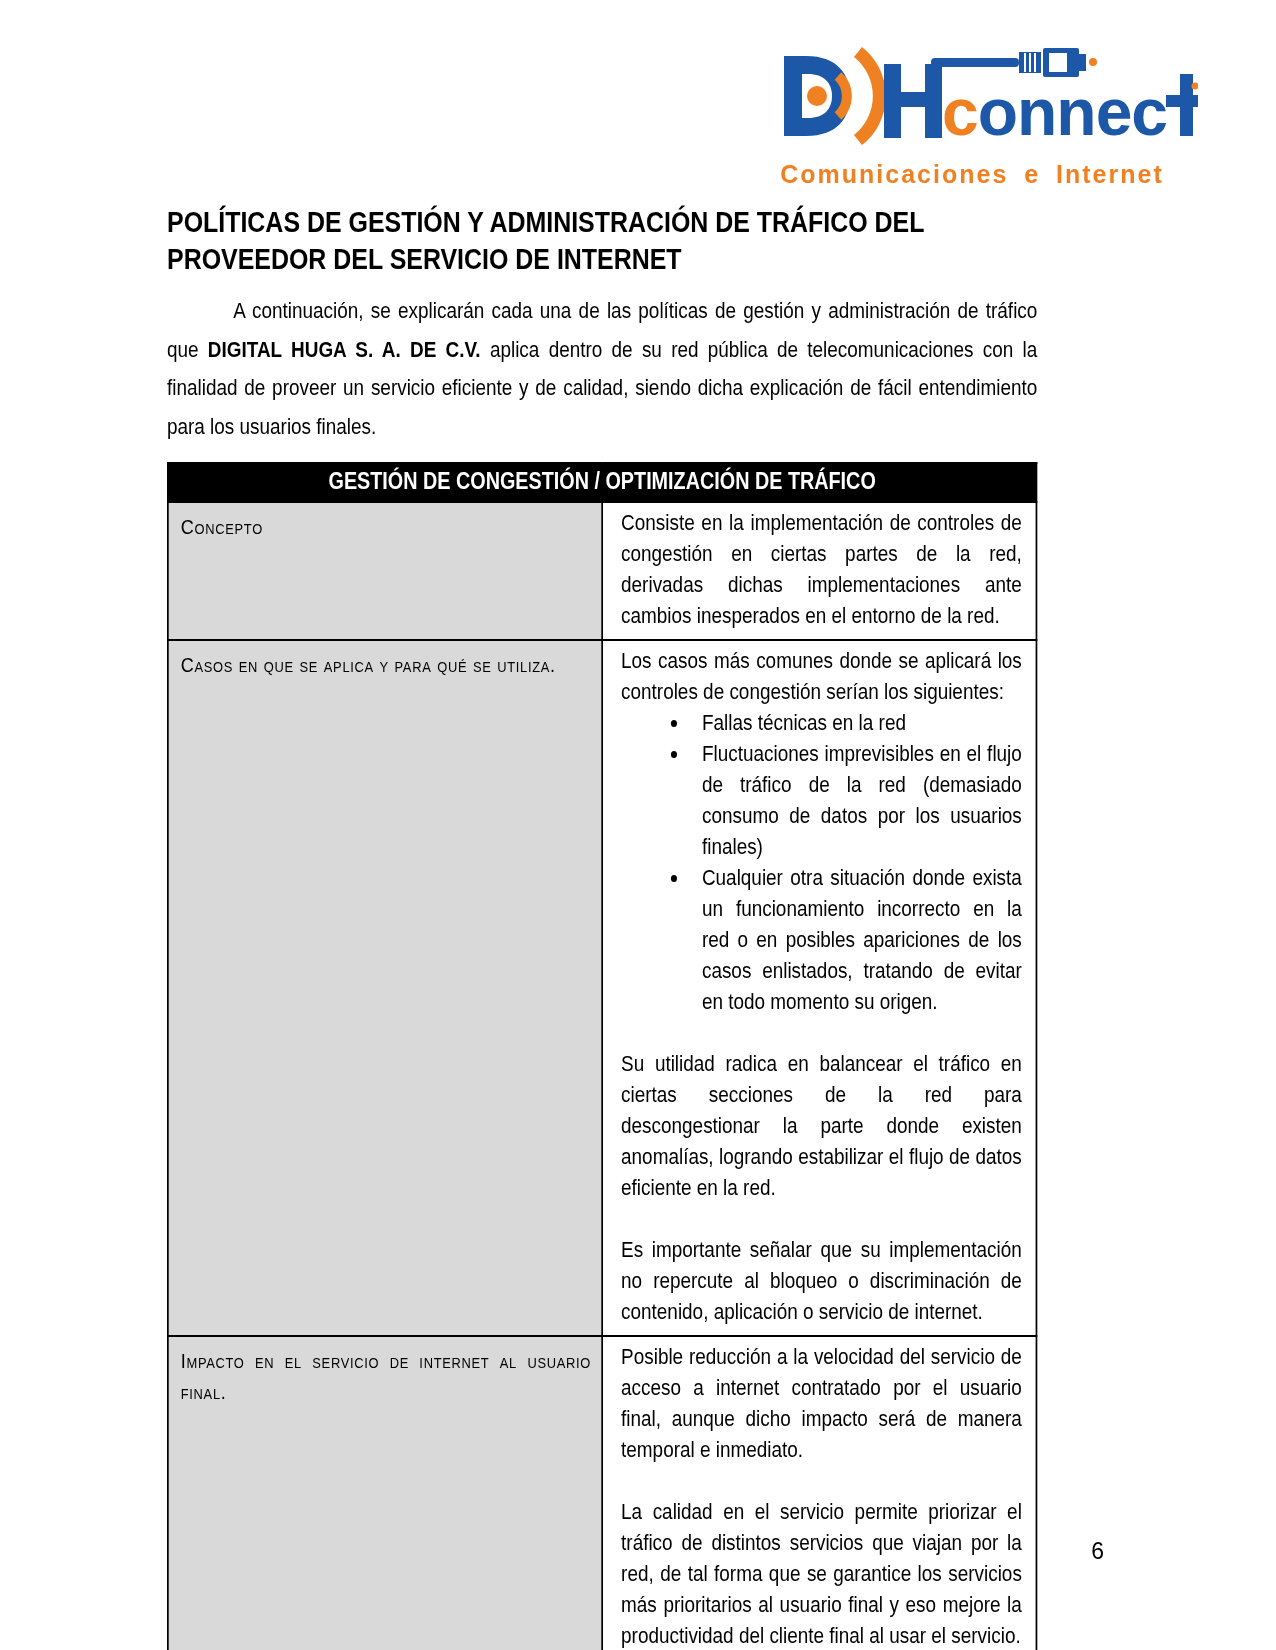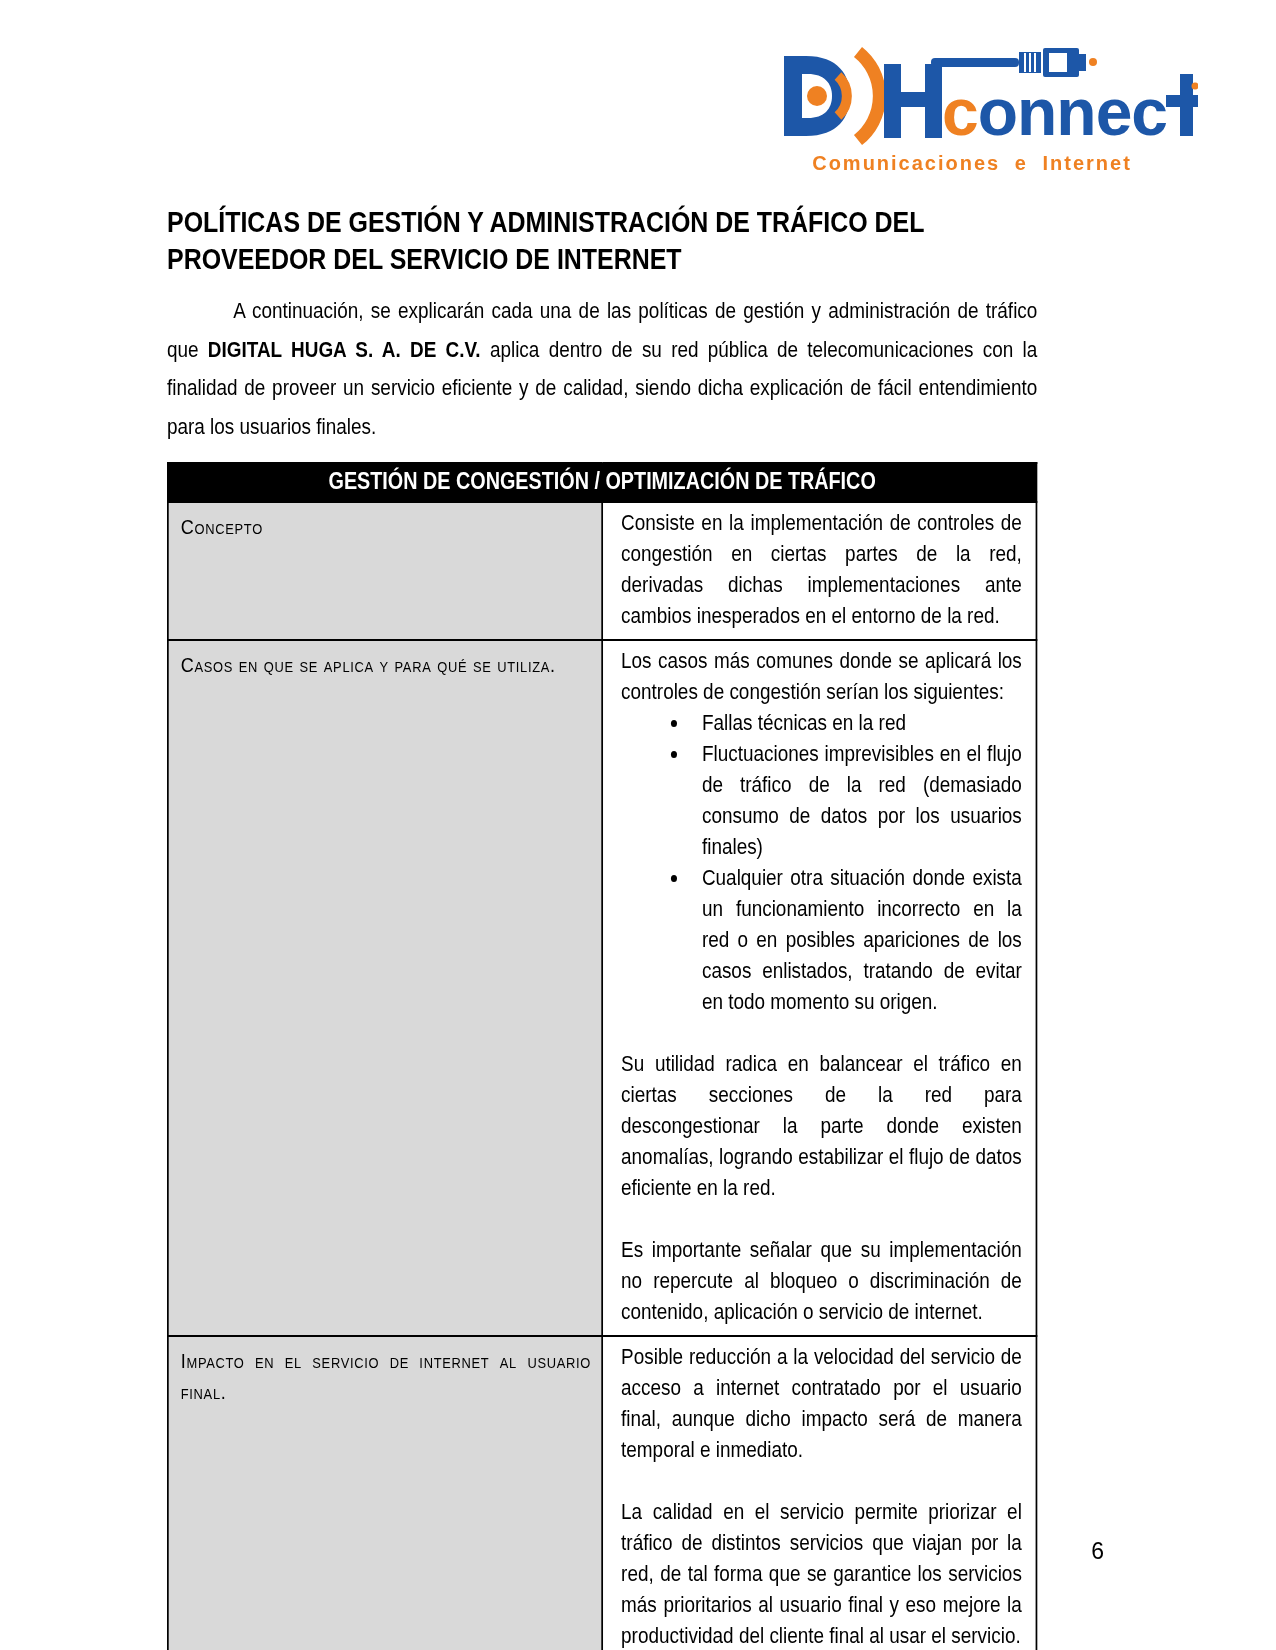--- a/index.html
+++ b/index.html
@@ -4,21 +4,21 @@
 <style>
   html,body{margin:0;padding:0;background:#ffffff;}
   .page{
     position:relative;width:1276px;height:1650px;background:#ffffff;
     font-family:"Liberation Sans",sans-serif;color:#000;overflow:hidden;
   }
   
   .logo-block{position:absolute;top:36px;right:78px;width:452px;}
   .logo-svg{display:block;}
   .tagline{
-    margin-top:4px;text-align:center;font-weight:bold;font-size:20px;
+    margin-top:12px;text-align:center;font-weight:bold;font-size:25px;
     letter-spacing:2px;word-spacing:7px;color:#ef8122;white-space:nowrap;
   }
   
   .content{
     position:absolute;left:167px;top:204px;width:1012px;
     transform:scaleX(0.86);transform-origin:top left;
   }
   h1.doc-title{margin:0 0 14px 0;font-size:29px;line-height:37px;font-weight:bold;}
   h1.doc-title .tline{display:block;white-space:nowrap;}
   p.intro{

